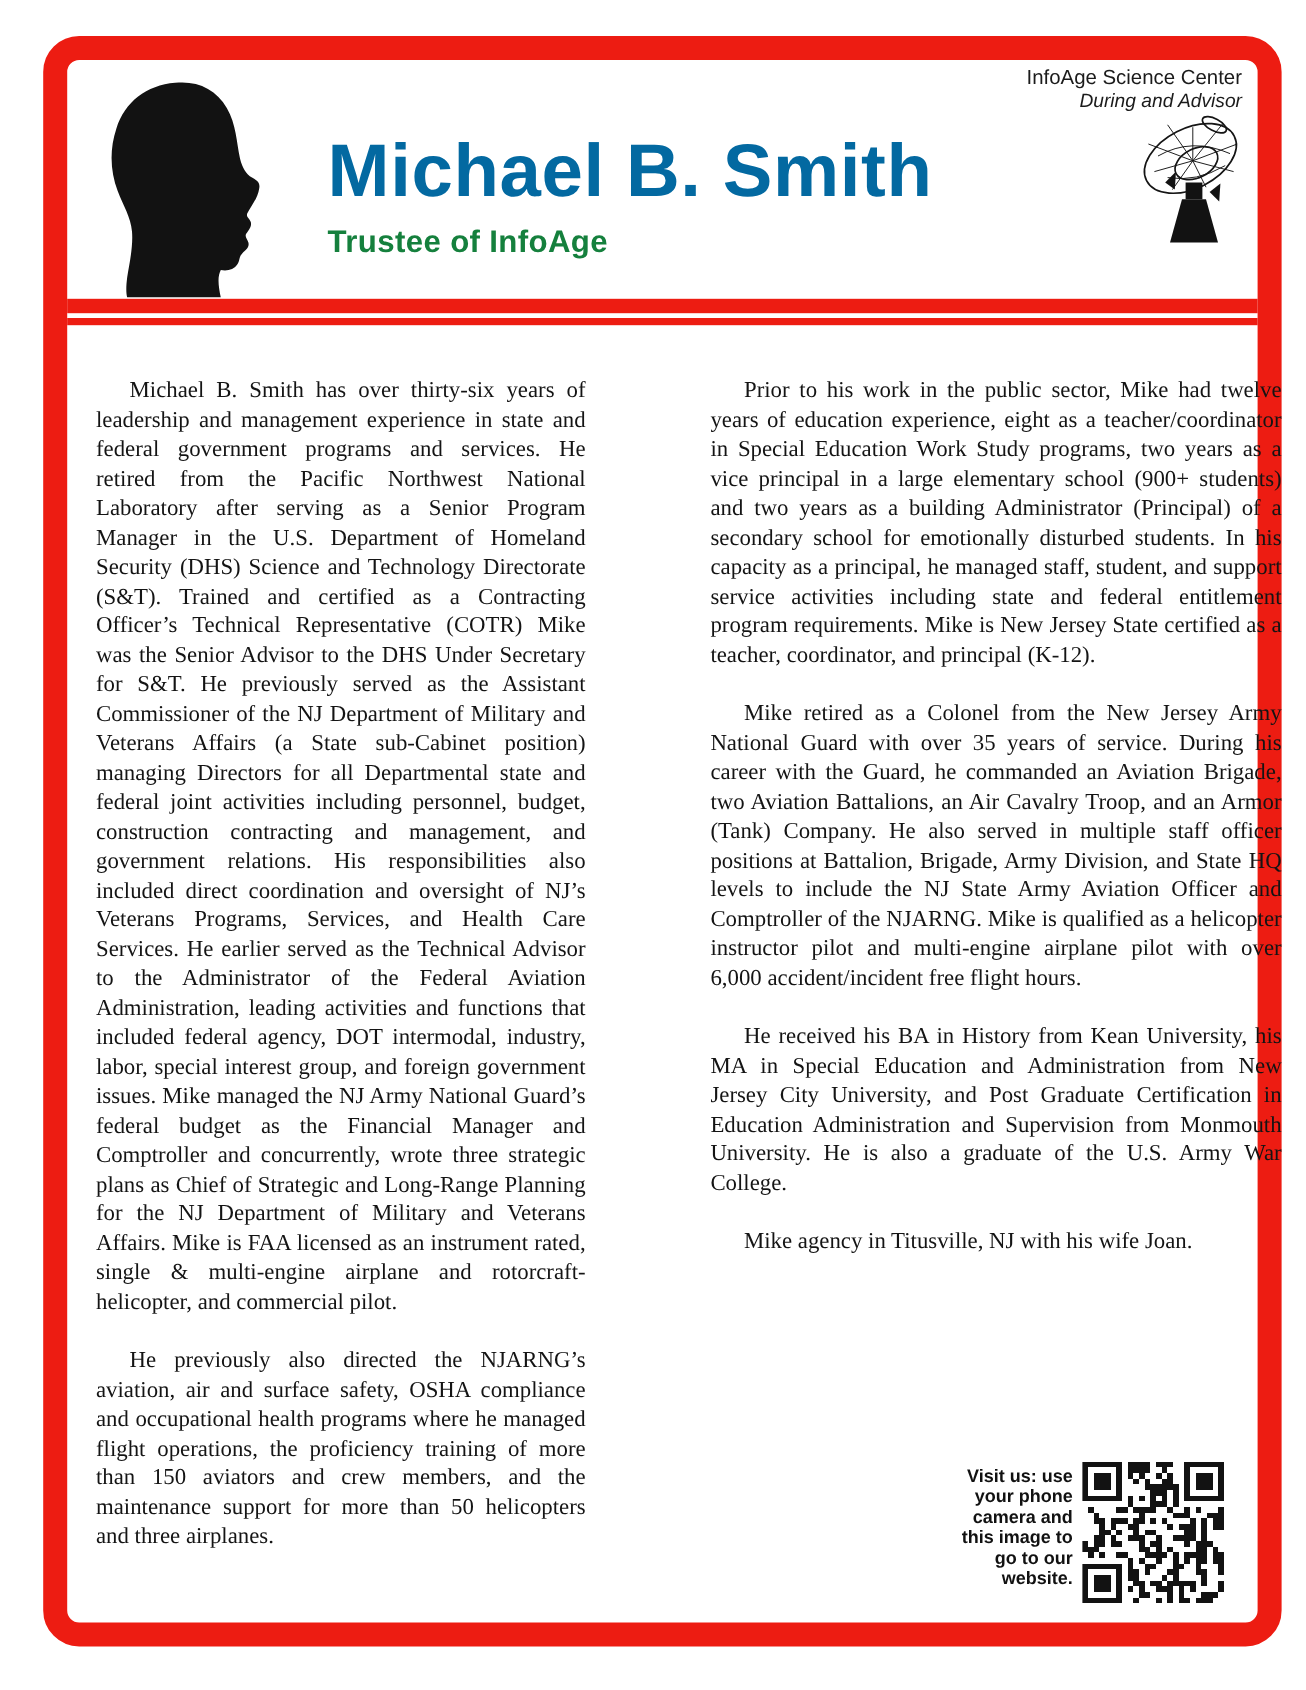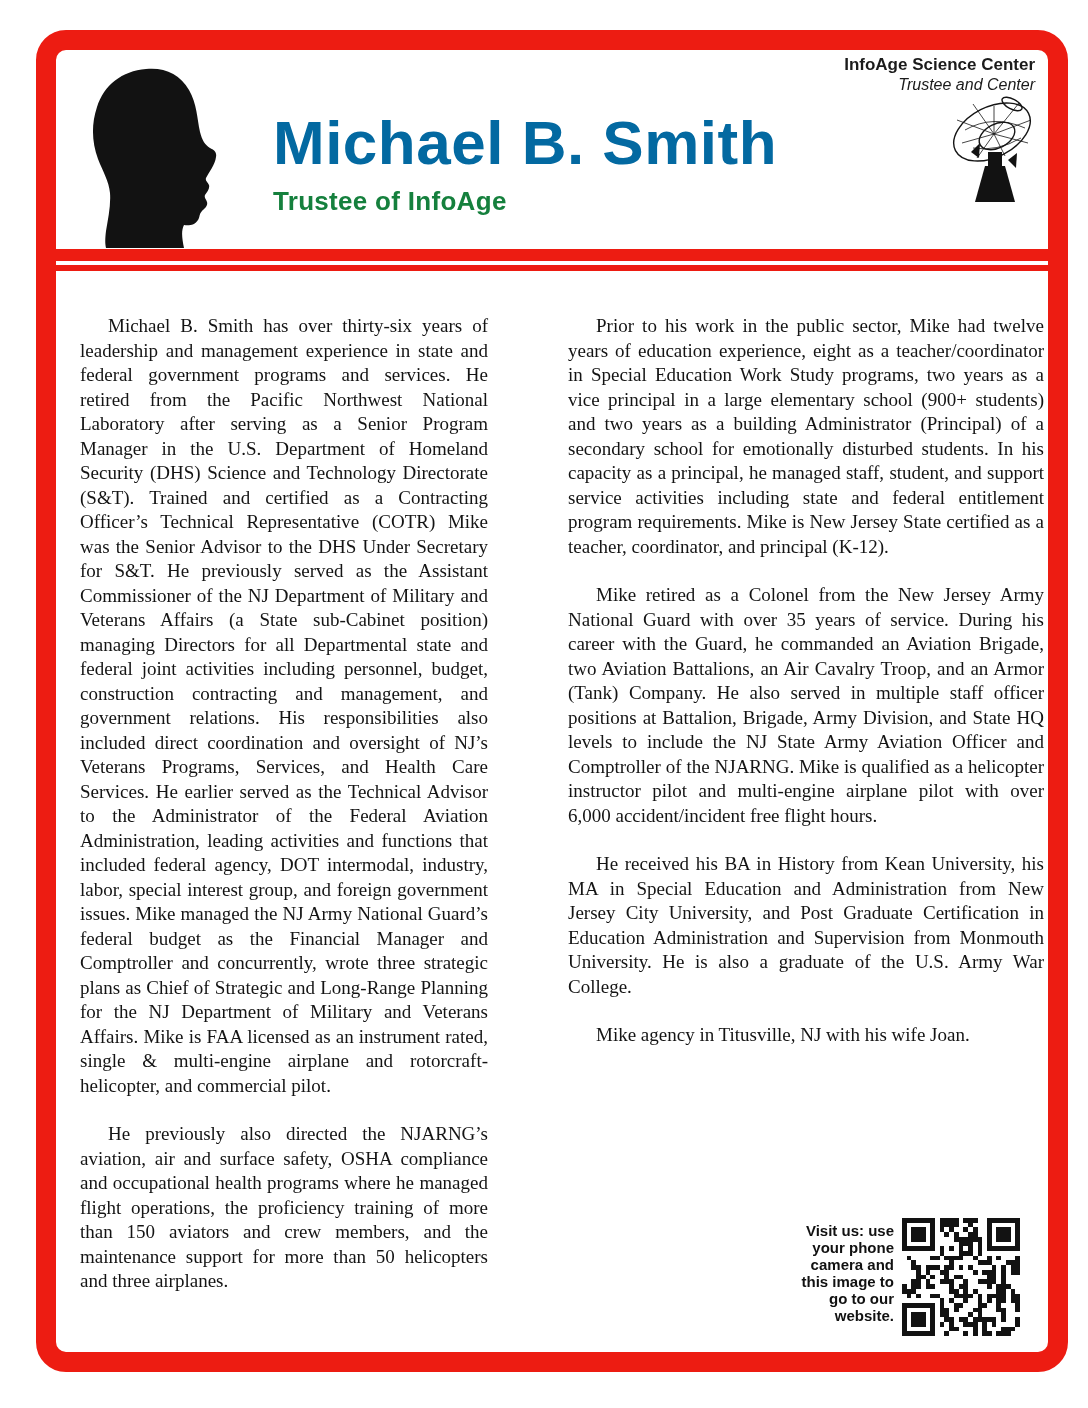--- a/index.html
+++ b/index.html
@@ -31,31 +31,31 @@
   .page-subtitle{
     position:absolute;left:217px;top:138px;margin:0;
     font-family:"Liberation Sans", sans-serif;
     font-weight:bold;font-size:26px;line-height:1.05;color:#15803d;
     letter-spacing:0.3px;white-space:nowrap;
   }
   .org-block{
     position:absolute;right:13px;top:5px;text-align:right;
     font-family:"Liberation Sans", sans-serif;color:#1b1b1b;
   }
-  .org-name{font-weight:bold;font-size:17px;line-height:1.2;}
+  .org-name{font-weight:normal;font-size:17px;line-height:1.2;}
   .org-role{font-style:italic;font-size:16px;line-height:1.25;}
   .radar{position:absolute;left:889px;top:40px;width:100px;height:116px;}
   
   .body-cols{
     position:absolute;left:24px;top:264px;width:940px;
     display:flex;gap:80px;
     color:#141414;
   }
   .col-left{width:408px;flex:0 0 408px;}
-  .col-right{width:476px;flex:0 0 476px;}
+  .col-right{width:476px;flex:0 0 476px;margin-left:24px;}
   .body-cols p{
     margin:0 0 24px 0;
     font-size:19px;line-height:24.5px;
     text-align:justify;text-indent:28px;
   }
   
   .qr-block{
     position:absolute;right:28px;top:1168px;
     display:flex;align-items:flex-start;gap:8px;
   }
@@ -94,21 +94,21 @@
         C 119 77 116 72 114 64
         C 111 50 111 36 103 22
         C 94 6 78 -1 60 1 Z"></path>
     </svg>
 
     <h1 class="page-title">Michael B. Smith</h1>
     <h2 class="page-subtitle">Trustee of InfoAge</h2>
 
     <div class="org-block">
       <div class="org-name">InfoAge Science Center</div>
-      <div class="org-role">Trustee and Center</div>
+      <div class="org-role">During and Advisor</div>
     </div>
 
     <svg class="radar" viewBox="0 0 100 116" aria-hidden="true">
       <g stroke="#151515" fill="none" stroke-width="1.4">
         <ellipse cx="47" cy="42" rx="41" ry="25" transform="rotate(-27 47 42)"></ellipse>
         <ellipse cx="52" cy="46" rx="19" ry="12" transform="rotate(-27 52 46)"></ellipse>
         <ellipse cx="67" cy="14" rx="11" ry="5" transform="rotate(28 67 14)"></ellipse>
       </g>
       <g stroke="#151515" fill="none" stroke-width="0.8">
         <path d="M49 44 L12 30 M49 44 L17 53 M49 44 L32 68 M49 44 L60 66 M49 44 L83 53 M49 44 L86 30 M49 44 L74 13 M49 44 L49 16 M49 44 L28 14"></path>

